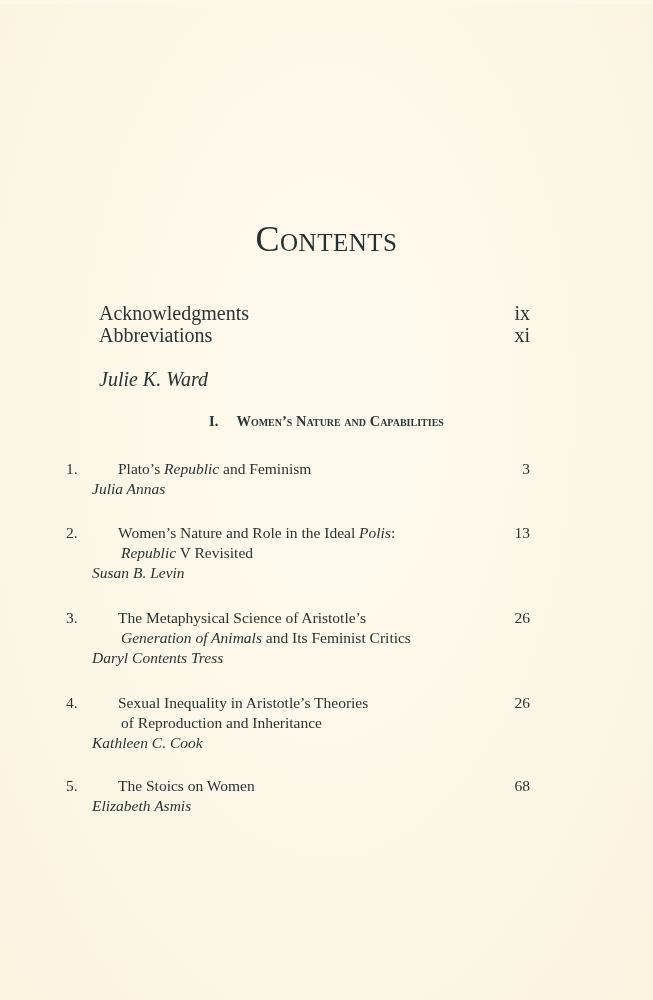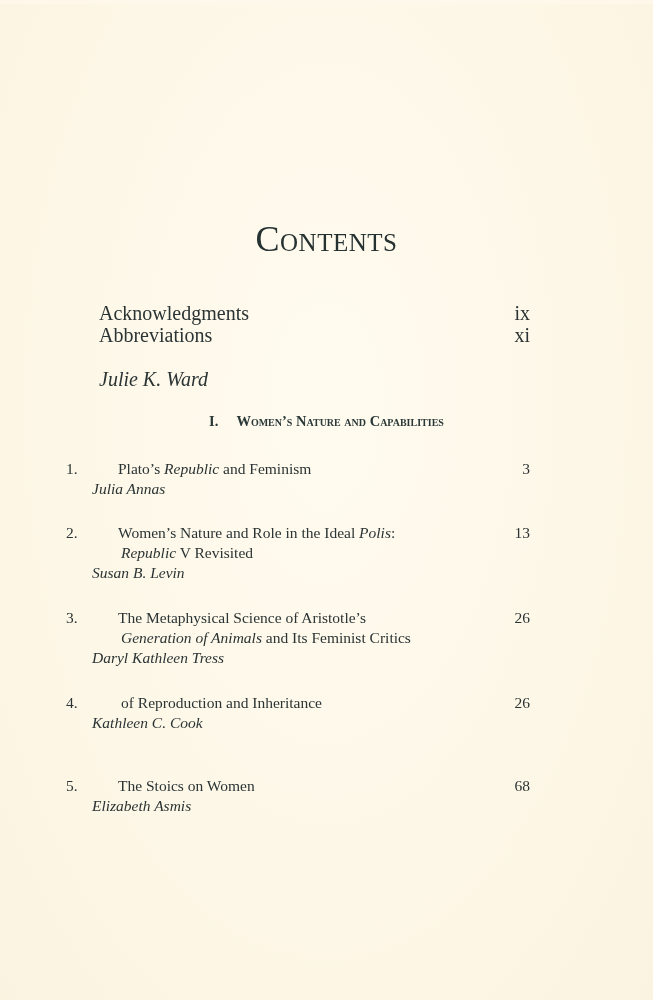--- a/index.html
+++ b/index.html
@@ -122,24 +122,25 @@
         <div class="line"><span>Women’s Nature and Role in the Ideal </span><i>Polis</i><span>:</span></div>
         <span class="page-num">13</span>
         <div class="line indent"><i>Republic</i><span> V Revisited</span></div>
         <div class="author-line">Susan B. Levin</div>
       </div>
       <div class="entry" style="top: 604px;">
         <span class="num">3.</span>
         <div class="line"><span>The Metaphysical Science of Aristotle’s</span></div>
         <span class="page-num">26</span>
         <div class="line indent"><i>Generation of Animals</i><span> and Its Feminist Critics</span></div>
-        <div class="author-line">Daryl Kathleen Tress</div>
+        <div class="author-line">Daryl Contents Tress</div>
       </div>
       <div class="entry" style="top: 689px;">
         <span class="num">4.</span>
+        <div class="line"><span>Sexual Inequality in Aristotle’s Theories</span></div>
         <span class="page-num">26</span>
         <div class="line indent"><span>of Reproduction and Inheritance</span></div>
         <div class="author-line">Kathleen C. Cook</div>
       </div>
       <div class="entry" style="top: 772px;">
         <span class="num">5.</span>
         <div class="line"><span>The Stoics on Women</span></div>
         <span class="page-num">68</span>
         <div class="author-line">Elizabeth Asmis</div>
       </div>

